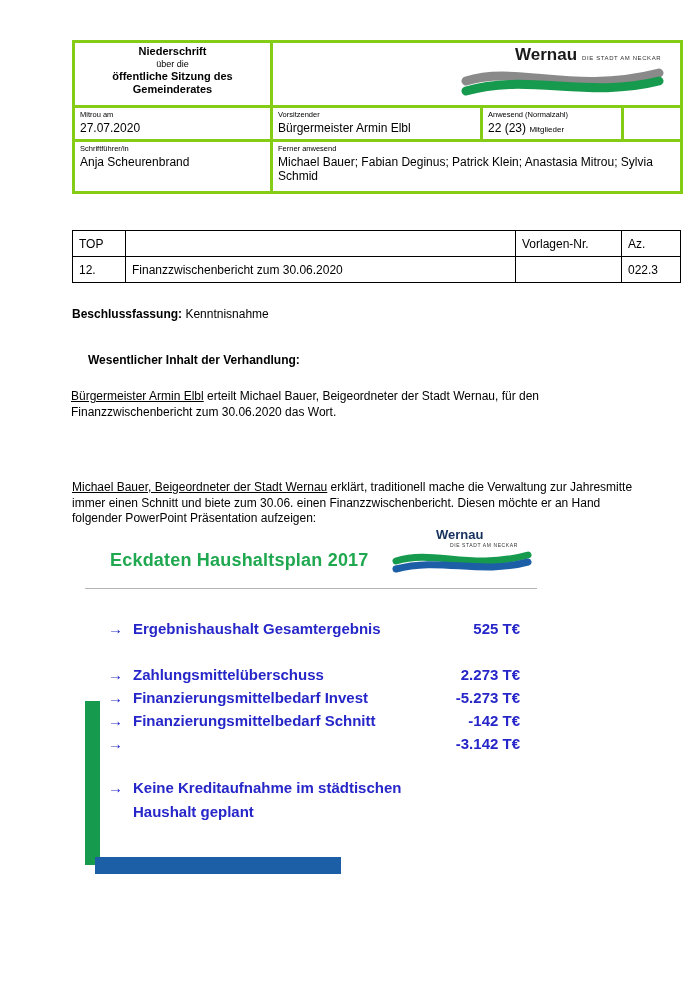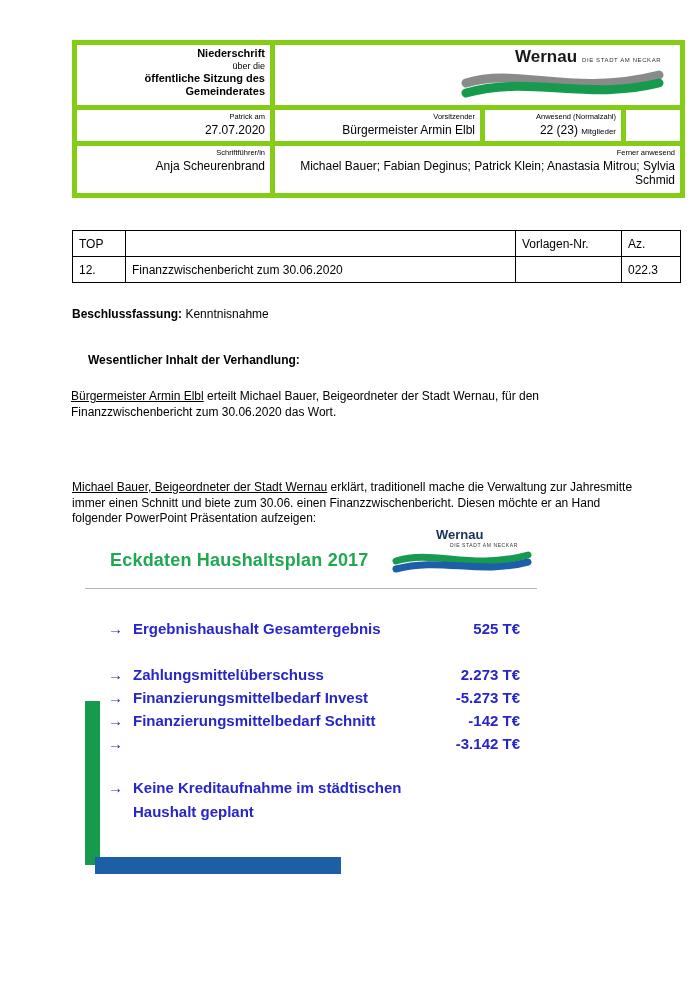--- a/index.html
+++ b/index.html
@@ -3,21 +3,21 @@
 <meta charset="utf-8">
 <style>
   * { margin:0; padding:0; box-sizing:border-box; }
   html,body { background:#ffffff; }
   body { font-family:"Liberation Sans", sans-serif; color:#000; }
   .page { position:relative; width:700px; height:990px; background:#fff; overflow:hidden; }
   .abs { position:absolute; }
 
   
   table.hdr { border-collapse:collapse; table-layout:fixed; width:608px; }
-  table.hdr td { border:5px solid #84cc16; vertical-align:top; padding:2px 5px;text-align:right; }
+  table.hdr td { border:3px solid #84cc16; vertical-align:top; padding:2px 5px; }
   td.title-cell { text-align:center; padding-top:7px; }
   .t-bold { font-weight:bold; font-size:11px; line-height:13px; }
   .t-small { font-size:9px; line-height:12px; }
   .flabel { font-size:7.5px; line-height:9px; }
   .fvalue { font-size:12px; line-height:14px; margin-top:2px; }
   .small-unit { font-size:8px; }
   td.thick-cell { border:2px solid #000; }
   td.logo-cell { position:relative; }
 
   
@@ -78,21 +78,21 @@
           </div>
           <svg class="logo-swoosh" width="205" height="32" viewBox="0 0 205 32">
             <path d="M6 16 C 58 0, 112 30, 199 8" stroke="#8a8a8a" stroke-width="9" fill="none" stroke-linecap="round"></path>
             <path d="M6 26 C 68 8, 128 34, 199 16" stroke="#169a4e" stroke-width="9" fill="none" stroke-linecap="round"></path>
           </svg>
         </div>
       </td>
     </tr>
     <tr style="height:28px">
       <td>
-        <div class="flabel">Patrick am</div>
+        <div class="flabel">Mitrou am</div>
         <div class="fvalue">27.07.2020</div>
       </td>
       <td>
         <div class="flabel">Vorsitzender</div>
         <div class="fvalue">Bürgermeister Armin Elbl</div>
       </td>
       <td>
         <div class="flabel">Anwesend  (Normalzahl)</div>
         <div class="fvalue">
           <span>22 (23)</span>

